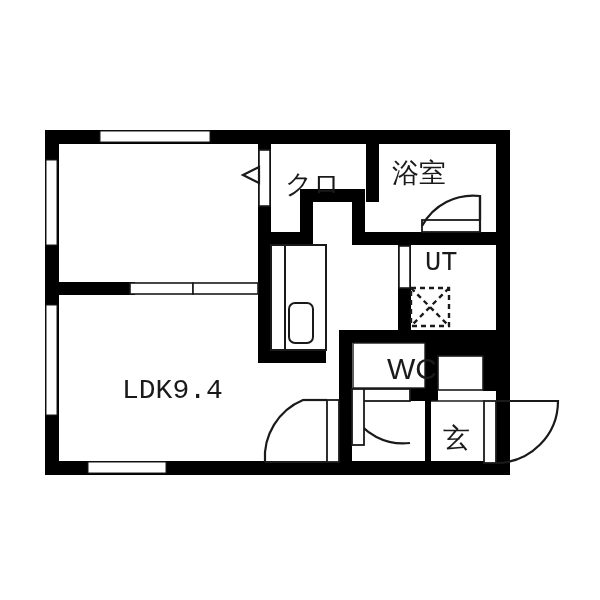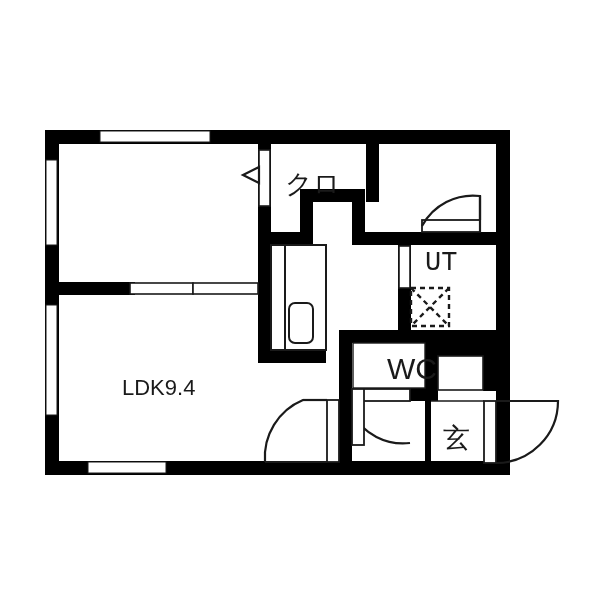--- a/index.html
+++ b/index.html
@@ -31,22 +31,23 @@
     color: #1a1a1a;
     white-space: nowrap;
     user-select: none;
     line-height: 1;
   }
   .label-yoshitsu {
     font-size: 34px;
     letter-spacing: 0px;
   }
   .label-ldk {
-    font-size: 22px;
+    font-size: 28px;
     letter-spacing: 0px;
+    font-family: Liberation Mono, monospace;
   }
   .label-kuro {
     font-size: 27px;
   }
   .label-yokushitsu {
     font-size: 27px;
   }
   .label-ut {
     font-size: 27px;
   }
@@ -191,20 +192,21 @@
       <rect x="353" y="343" width="72" height="45" fill="#ffffff" stroke="#1a1a1a" stroke-width="1.4"></rect>
     </g>
 
   </svg>
 
 
   <div class="room-label label-ldk" style="left:122px; top:377px;">LDK9.4</div>
 
   <div class="room-label label-kuro" style="left:285px; top:141px;margin-top:30px;">クロ</div>
 
+  <div class="room-label label-yokushitsu" style="left:392px; top:160px;">浴室</div>
 
   <div class="room-label label-ut" style="left:425px; top:250px;font-family:Liberation Mono, monospace;">UT</div>
 
   <div class="room-label label-wc" style="left:387px; top:354px;">WC</div>
 
   <div class="room-label label-genkan" style="left:443px; top:425px;">玄</div>
 
 </div>
 
 </body></html>

